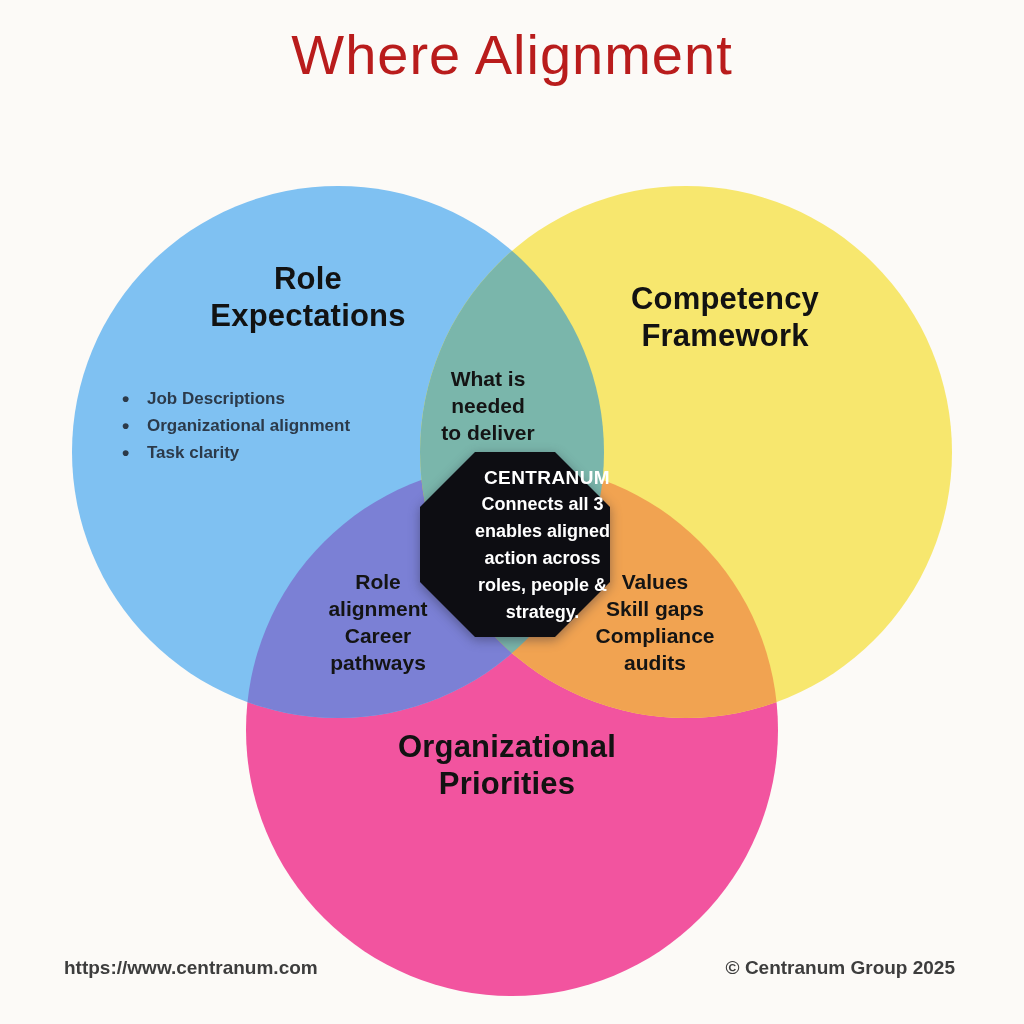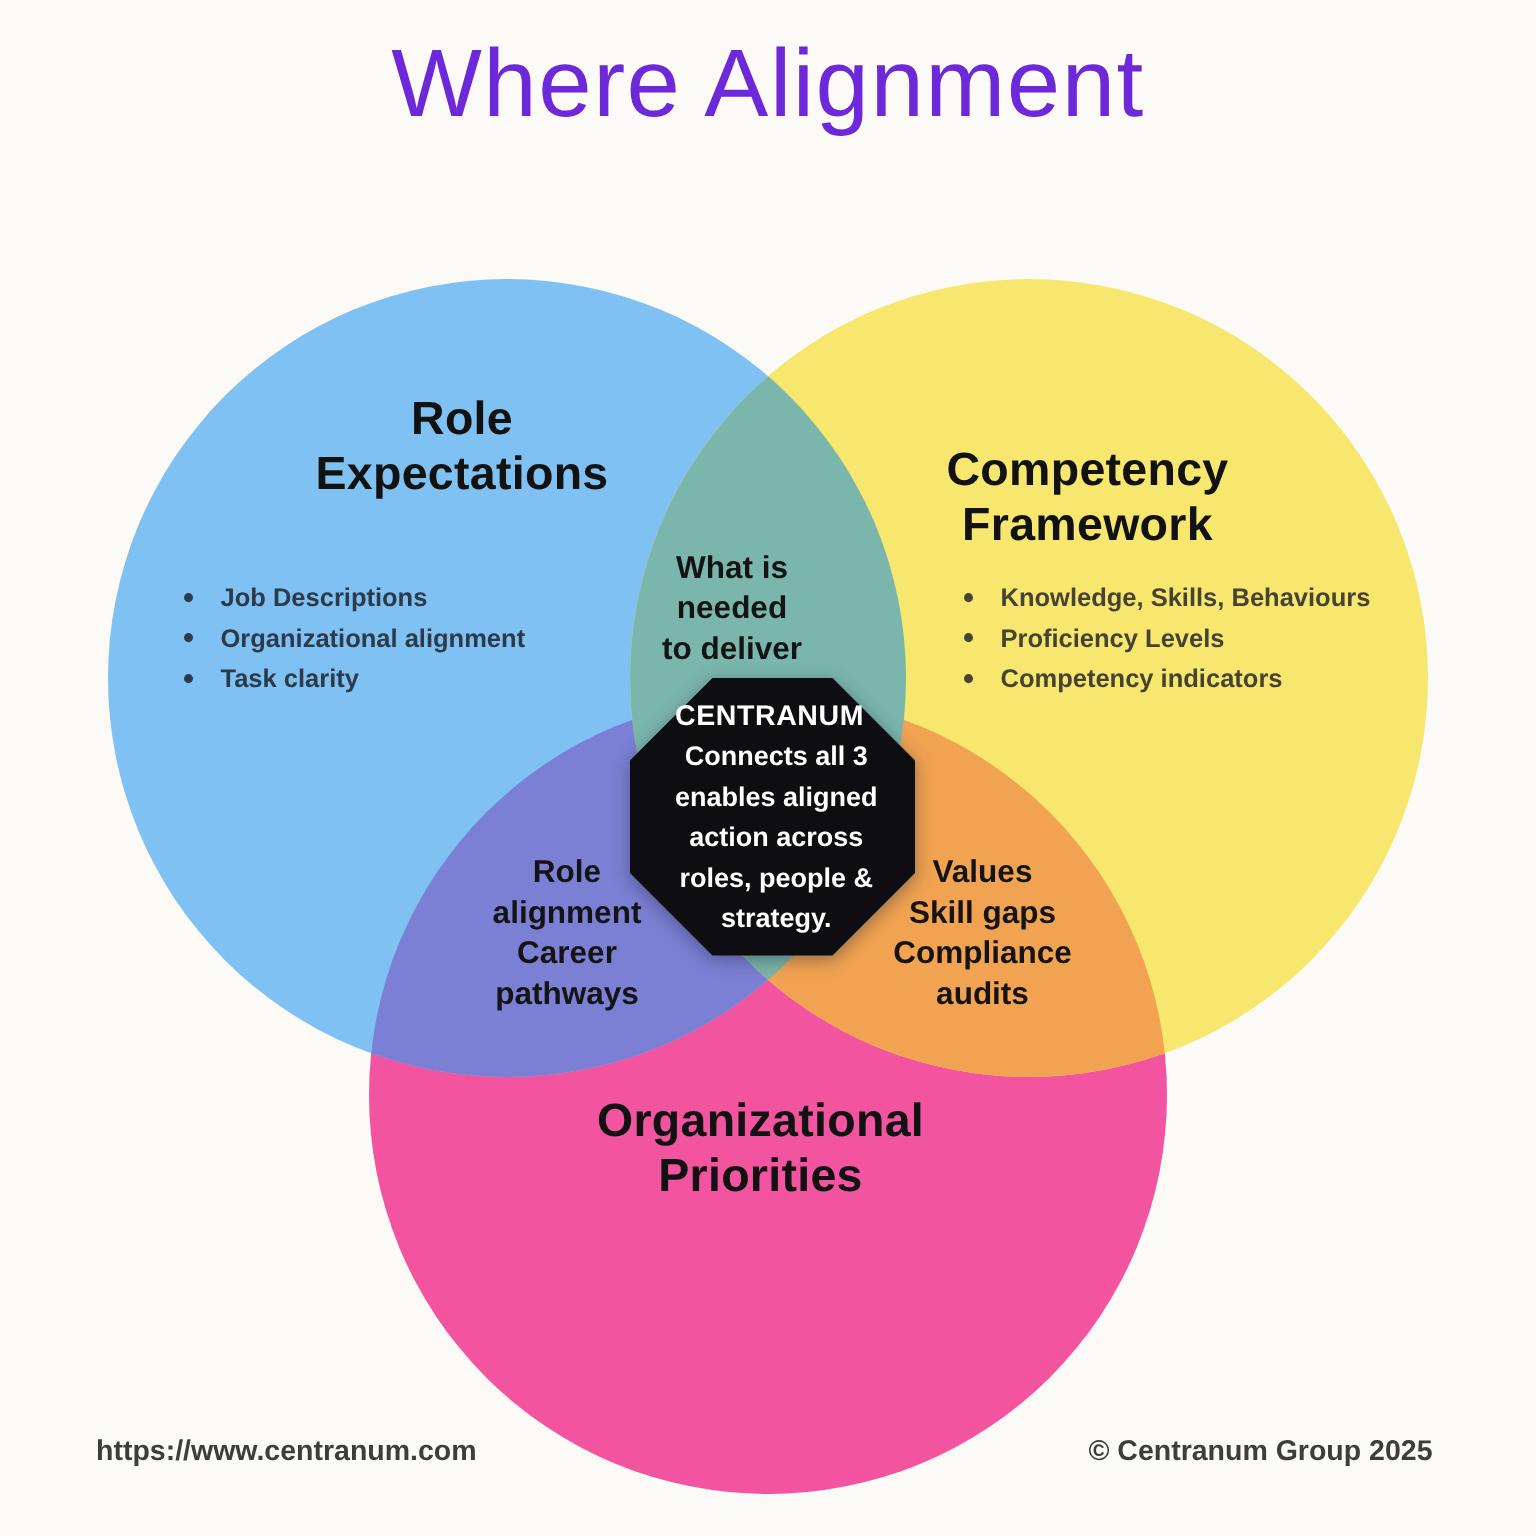--- a/index.html
+++ b/index.html
@@ -11,40 +11,40 @@
     position:relative;
     width:1024px;height:1024px;
     margin:0 auto;
     background:#FCFAF7;
     overflow:hidden;
   }
   .page-title{
     position:absolute;
     left:0;top:22px;width:1024px;
     text-align:center;
-    color:#6d28d9;
-    font-size:64px;
+    color:#b91c1c;
+    font-size:56px;
     font-weight:400;
     line-height:66px;
     letter-spacing:1px;
   }
   .venn-svg{position:absolute;left:0;top:0;}
   .octagon{filter:drop-shadow(0 3px 6px rgba(40,40,60,0.45));}
   .circle-heading{
     position:absolute;
     text-align:center;
     white-space:pre-line;
     color:#121212;
     font-size:31px;
     font-weight:700;
     line-height:37px;
     letter-spacing:.2px;
   }
   .heading-role{left:148px;top:260px;width:320px;}
-  .heading-competency{left:565px;top:280px;width:320px;margin-top:14px;}
+  .heading-competency{left:565px;top:280px;width:320px;}
   .heading-organizational{left:347px;top:728px;width:320px;}
   ul.bullets{
     position:absolute;
     margin:0;padding:0;
     list-style:none;
     font-size:17px;
     line-height:27px;
     font-weight:700;
   }
   ul.bullets li{position:relative;padding-left:27px;}
@@ -65,24 +65,23 @@
     font-weight:700;
     line-height:27px;
   }
   .label-ab{left:398px;top:365px;width:180px;}
   .label-ac{left:288px;top:568px;width:180px;}
   .label-bc{left:565px;top:568px;width:180px;}
   .center-text{
     position:absolute;
     left:420px;top:452px;width:190px;height:186px;
     display:flex;flex-direction:column;
-    align-items:flex-start;justify-content:center;
+    align-items:flex-end;justify-content:center;
     text-align:center;
     color:#ffffff;
-    margin-left:30px;
   }
   .center-title{
     font-size:19px;font-weight:700;letter-spacing:.4px;line-height:27px;
   }
   .center-body{
     font-size:18px;font-weight:700;line-height:27px;
     white-space:pre-line;
   }
   .footer-left,.footer-right{
     position:absolute;
@@ -138,25 +137,20 @@
 Framework</div>
   <div class="circle-heading heading-organizational">Organizational
 Priorities</div>
 
   <ul class="bullets bullets-role">
     <li>Job Descriptions</li>
     <li>Organizational alignment</li>
     <li>Task clarity</li>
   </ul>
 
-  <ul class="bullets bullets-competency">
-    <li>Knowledge, Skills, Behaviours</li>
-    <li>Proficiency Levels</li>
-    <li>Competency indicators</li>
-  </ul>
 
 
   <div class="overlap-label label-ab">What is
 needed
 to deliver</div>
   <div class="overlap-label label-ac">Role
 alignment
 Career
 pathways</div>
   <div class="overlap-label label-bc">Values

